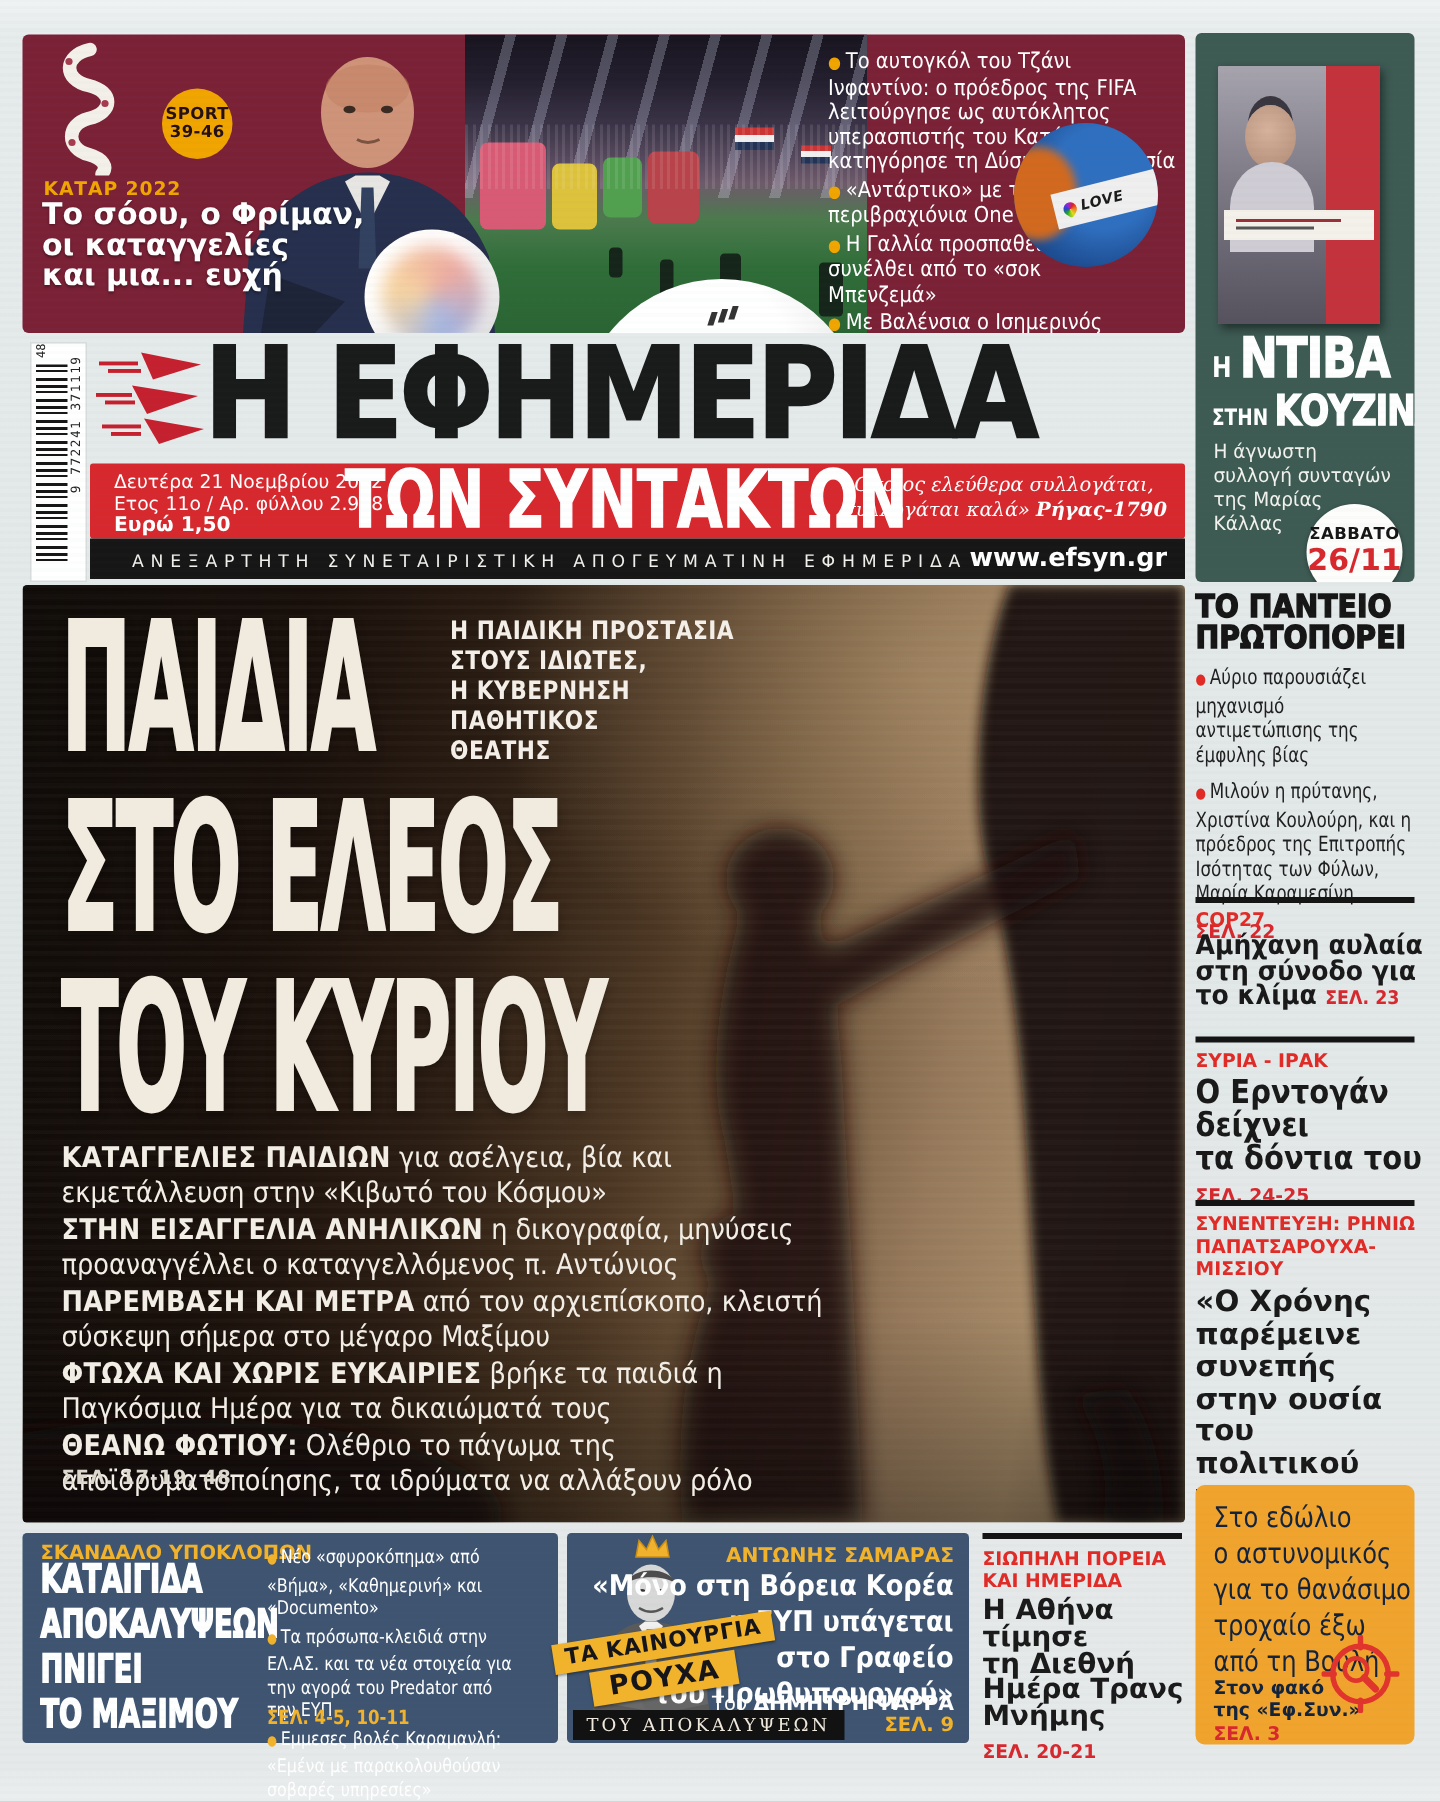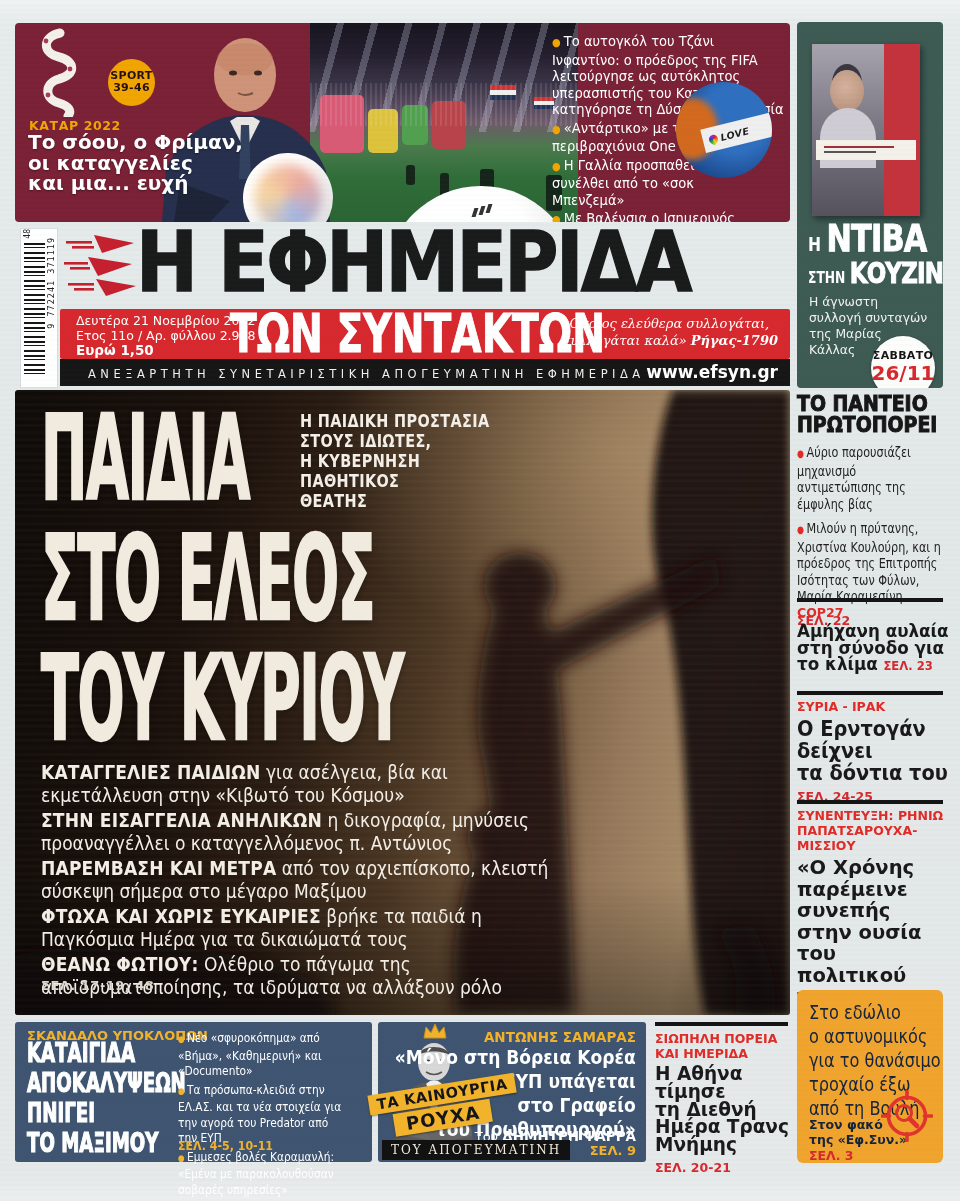--- a/index.html
+++ b/index.html
@@ -375,21 +375,21 @@
       <path d="M10 86 L56 96 L52 110 L8 102 Z" fill="#6a6a6a"></path>
       <path d="M82 86 L38 98 L44 112 L84 104 Z" fill="#666"></path>
     </svg>
     <svg class="crown" viewBox="0 0 26 16">
       <path d="M2 15 L4 4 L9 10 L13 1 L17 10 L22 4 L24 15 Z" fill="#f2b32c" stroke="#c98f1b" stroke-width="1"></path>
     </svg>
     <div class="stamp">
       <div><span class="s1">ΤΑ ΚΑΙΝΟΥΡΓΙΑ</span></div>
       <div><span class="s2">ΡΟΥΧΑ</span></div>
     </div>
-    <div class="stamp-bar">ΤΟΥ ΑΠΟΓΕΥΜΑΤΙΝΗ</div>
+    <div class="stamp-bar">ΤΟΥ ΑΠΟΚΑΛΥΨΕΩΝ</div>
     <div class="kicker">ΑΝΤΩΝΗΣ ΣΑΜΑΡΑΣ</div>
     <div class="quote">
       <div>«Μόνο στη Βόρεια Κορέα</div>
       <div>η ΕΥΠ υπάγεται</div>
       <div>στο Γραφείο</div>
       <div>του Πρωθυπουργού»</div>
     </div>
     <div class="byline"><span>Του </span><b>ΔΗΜΗΤΡΗ ΨΑΡΡΑ</b></div>
     <div class="pageref">ΣΕΛ. 9</div>
   </div>

